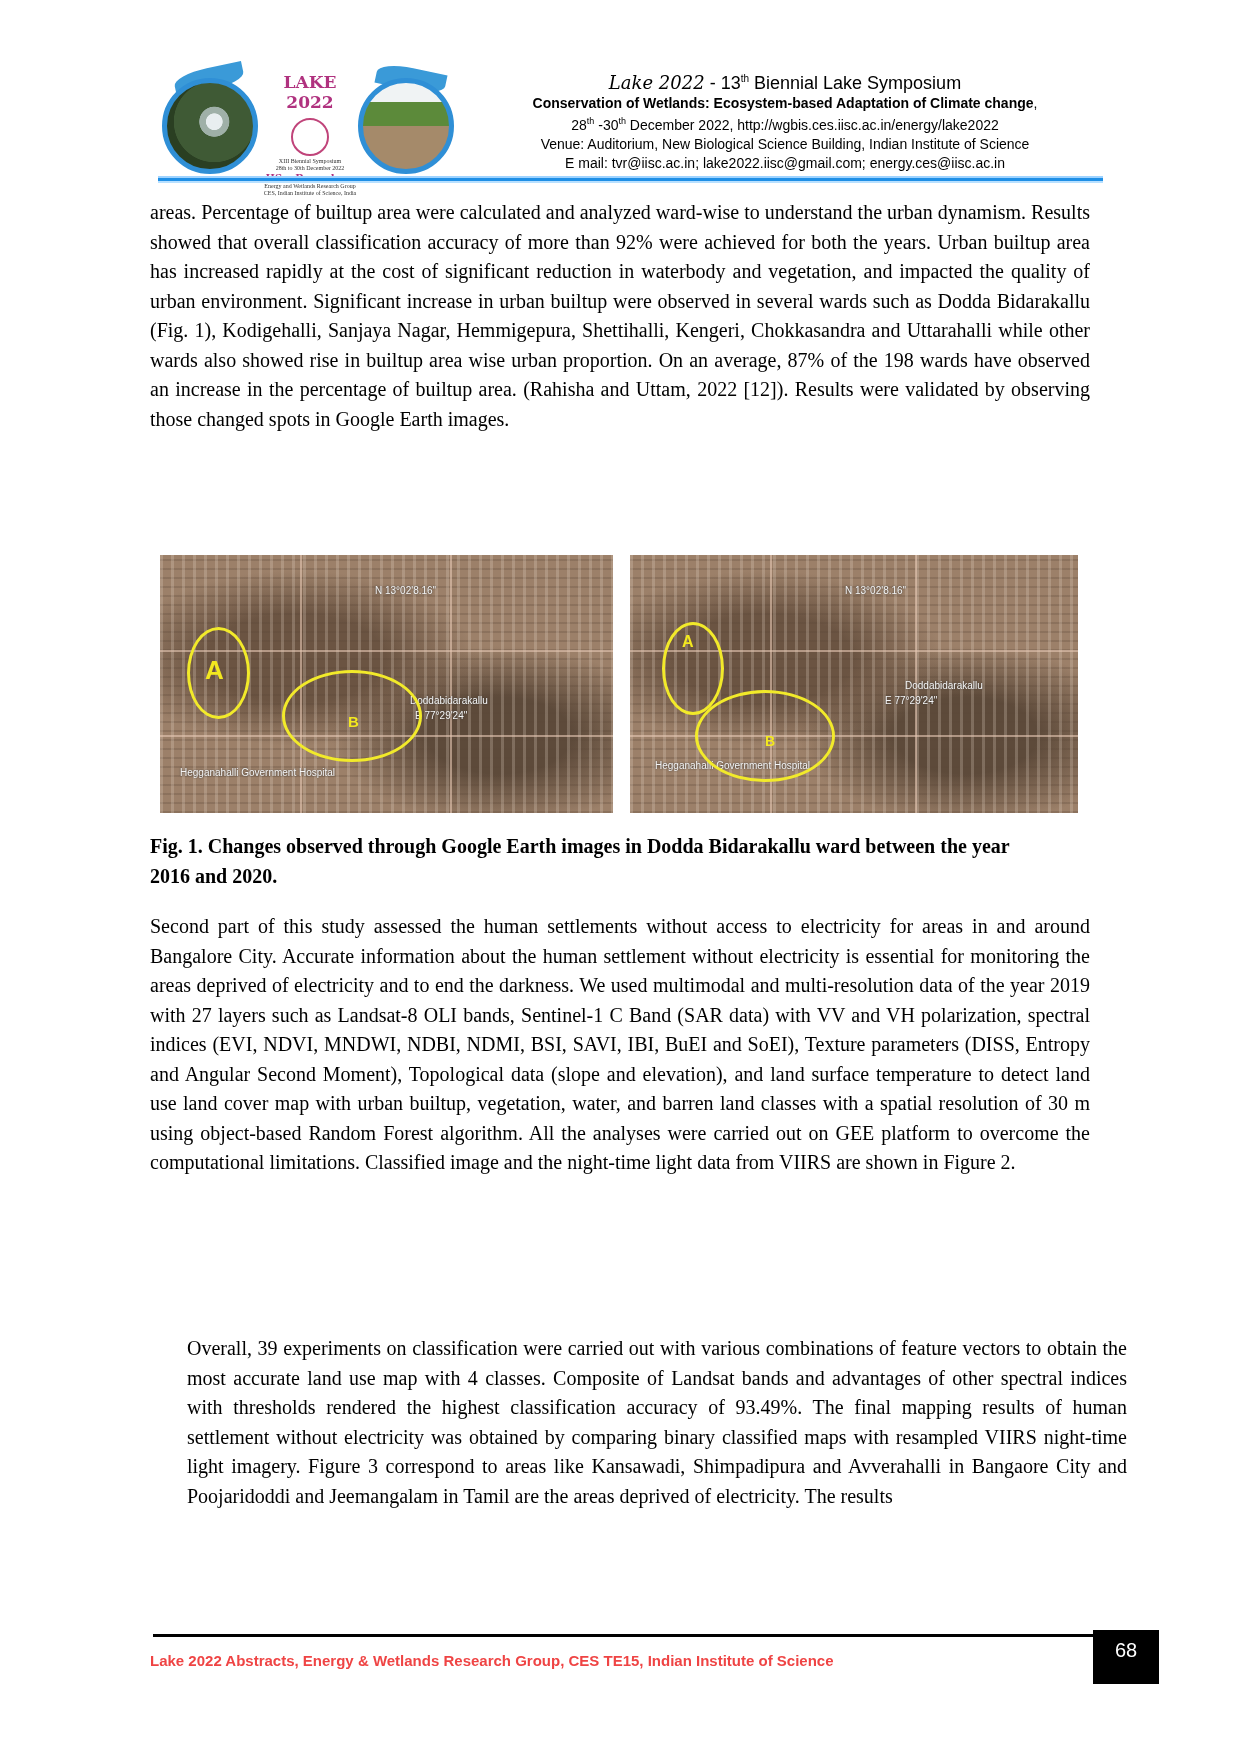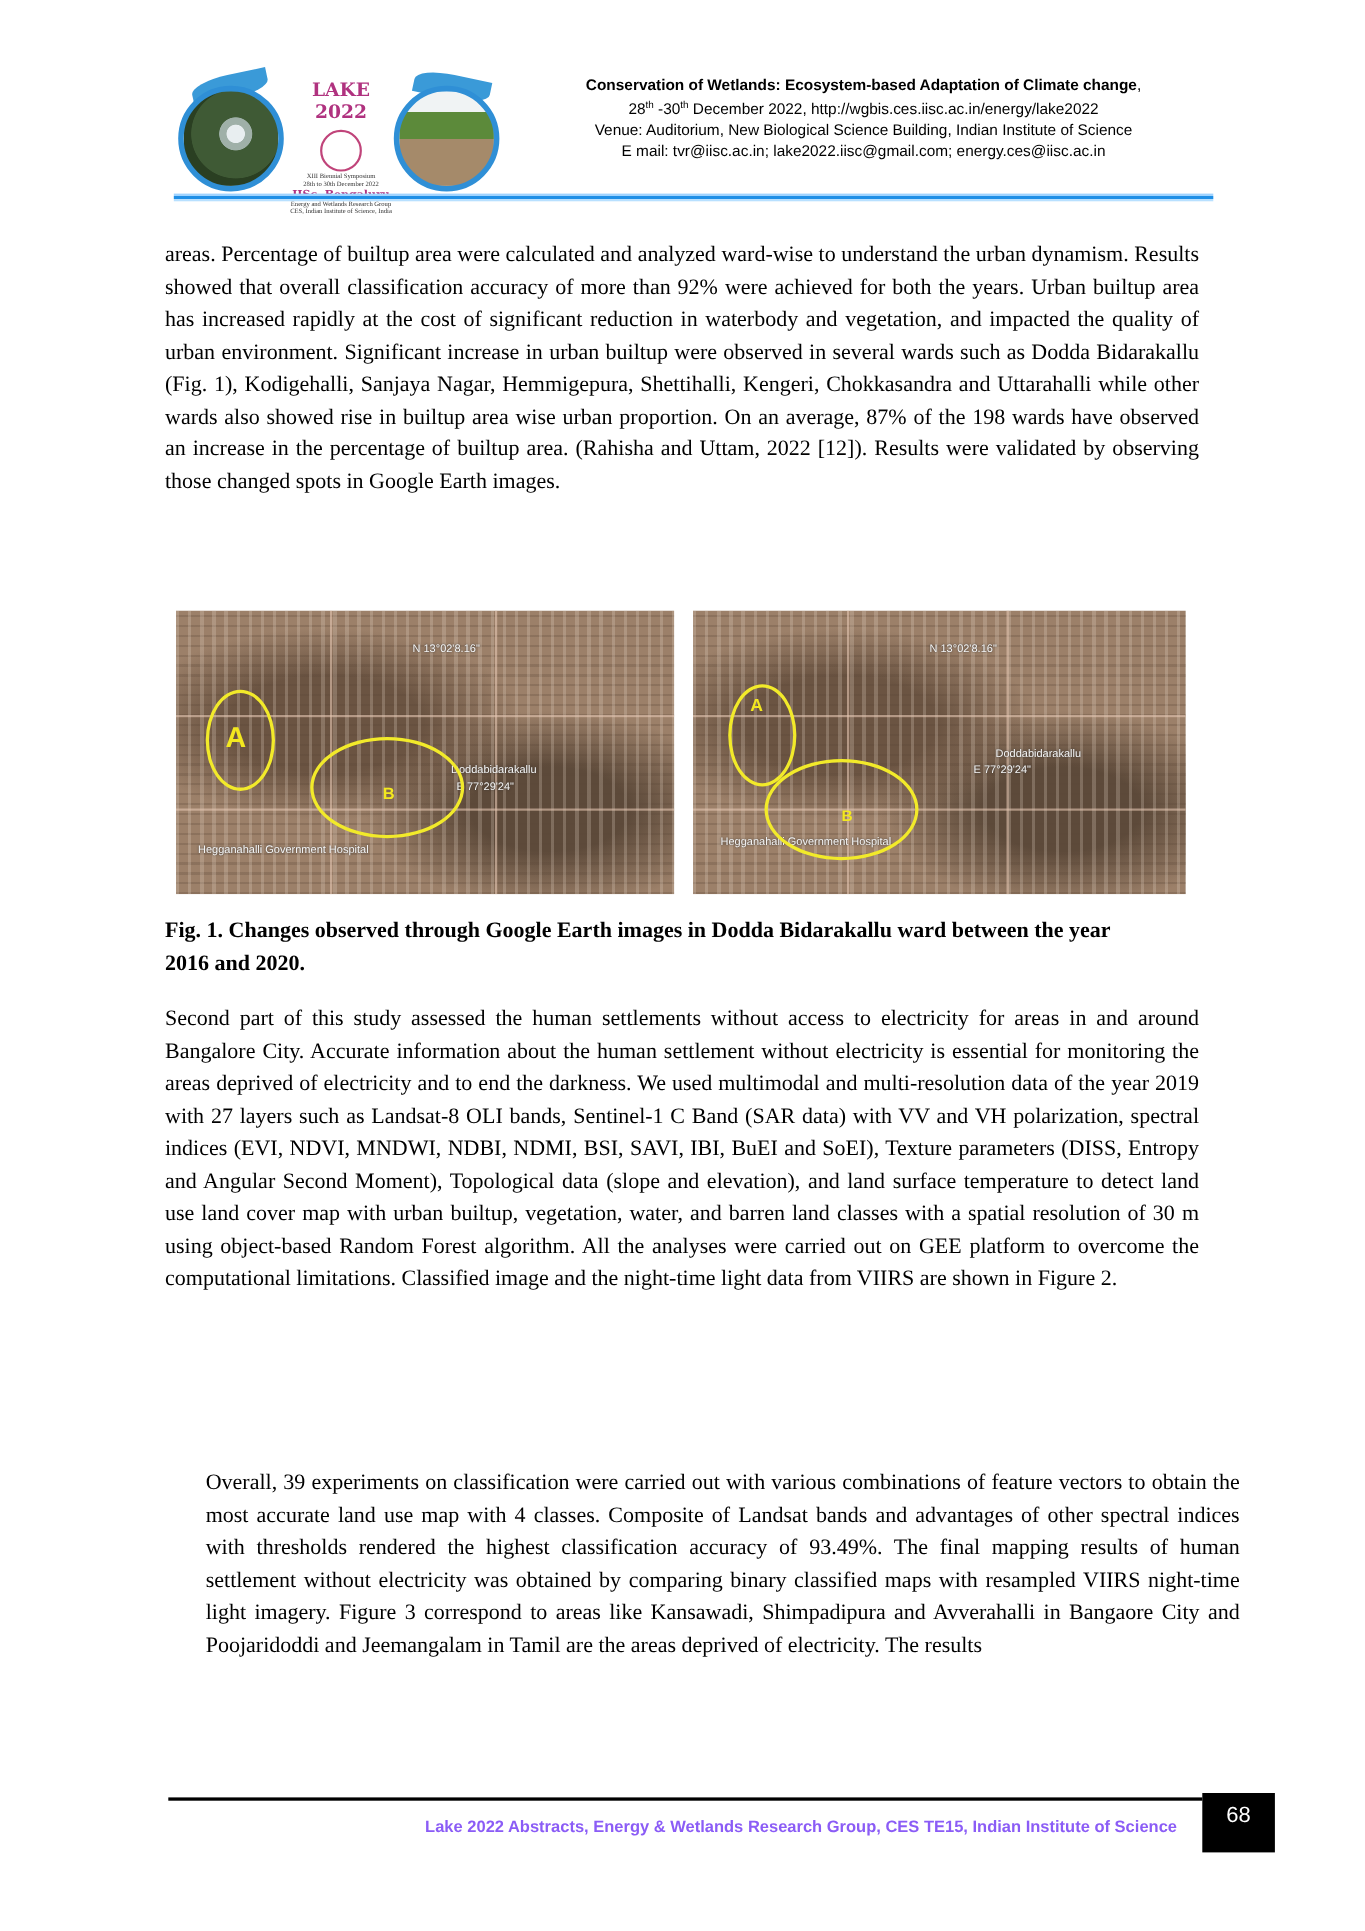--- a/index.html
+++ b/index.html
@@ -22,21 +22,21 @@
 
   .header-text { position: absolute; left: 320px; top: 4px; width: 630px; text-align: center; font-family: "Liberation Sans", sans-serif; }
   .h-title { font-size: 18px; line-height: 22px; }
   .h-title .lake-script { font-family: "DejaVu Serif", serif; font-style: italic; }
   .h-sub { font-size: 14px; font-weight: bold; line-height: 18px; }
   .h-date, .h-venue, .h-email { font-size: 14px; line-height: 19px; }
   .h-rule { position: absolute; left: 8px; top: 112px; width: 945px; height: 7px; background: linear-gradient(#9fd3ff 0 30%, #1f8fe6 30% 75%, #b8e0ff 75%); }
 
   
   .para { position: absolute; left: 150px; width: 940px; font-size: 20px; line-height: 29.5px; text-align: justify; }
-  .p1 { top: 217px; }
+  .p1 { top: 198px; }
   .caption { position: absolute; left: 150px; top: 832px; width: 900px; font-size: 20px; line-height: 29.5px; font-weight: bold; }
   .p2 { top: 912px; }
   .p3 { top: 1334px; margin-left: 37px; }
 
   
   .fig { position: absolute; top: 555px; height: 258px; overflow: hidden; }
   .fig-a { left: 160px; width: 453px; }
   .fig-b { left: 630px; width: 448px; }
   .sat { position: absolute; inset: 0;
     background:
@@ -46,21 +46,21 @@
       radial-gradient(ellipse at 75% 70%, #5d4a3a 0 15%, transparent 35%),
       #9c8069; }
   .road-h { position: absolute; height: 2px; background: rgba(230,200,180,0.6); }
   .road-v { position: absolute; width: 2px; background: rgba(230,200,180,0.6); }
   .ellipse { position: absolute; border: 3px solid #f2ea2a; border-radius: 50%; box-sizing: border-box; }
   .elabel { position: absolute; color: #f3e81f; font-family: "Liberation Sans", sans-serif; font-weight: bold; }
   .coord { position: absolute; color: #f5f5f5; font-family: "Liberation Sans", sans-serif; font-size: 10px; text-shadow: 0 0 2px #333; }
 
   
   .footer-rule { position: absolute; left: 153px; top: 1634px; width: 940px; height: 3px; background: #000; }
-  .footer-text { position: absolute; left: 150px; top: 1652px; width: 920px; text-align: right; font-family: "Liberation Sans", sans-serif; font-size: 15px; font-weight: bold; color: #8b5cf6; }
+  .footer-text { position: absolute; left: 150px; top: 1652px; width: 920px; font-family: "Liberation Sans", sans-serif; font-size: 15px; font-weight: bold; color: #ef4444; }
   .page-box { position: absolute; left: 1093px; top: 1630px; width: 66px; height: 54px; background: #000; color: #fff; font-family: Liberation Sans, sans-serif; font-size: 20px; text-align: center; line-height: 40px; }
 </style>
 </head>
 <body>
 
 <div class="header">
   <div class="logo">
     <div class="logo-leaf leaf-l"></div>
     <div class="logo-leaf leaf-r"></div>
     <div class="logo-circle logo-left"></div>
@@ -70,20 +70,23 @@
       <div class="logo-small">XIII Biennial Symposium</div>
       <div class="logo-small">28th to 30th December 2022</div>
       <div class="logo-iisc">IISc, Bengaluru</div>
       <div class="logo-small">Energy and Wetlands Research Group</div>
       <div class="logo-small">CES, Indian Institute of Science, India</div>
     </div>
     <div class="logo-circle logo-right"></div>
   </div>
 
   <div class="header-text">
+    <div class="h-title">
+      <span class="lake-script">Lake 2022</span><span> - 13</span><sup style="font-size:10px">th</sup><span> Biennial Lake Symposium</span>
+    </div>
     <div class="h-sub">
       <span>Conservation of Wetlands: Ecosystem-based Adaptation of Climate change</span><span style="font-weight:normal">,</span>
     </div>
     <div class="h-date">
       <span>28</span><sup style="font-size:9px">th</sup><span> -30</span><sup style="font-size:9px">th</sup><span> December 2022, http://wgbis.ces.iisc.ac.in/energy/lake2022</span>
     </div>
     <div class="h-venue">Venue: Auditorium, New Biological Science Building, Indian Institute of Science</div>
     <div class="h-email">E mail: tvr@iisc.ac.in; lake2022.iisc@gmail.com; energy.ces@iisc.ac.in</div>
   </div>
   <div class="h-rule"></div>

